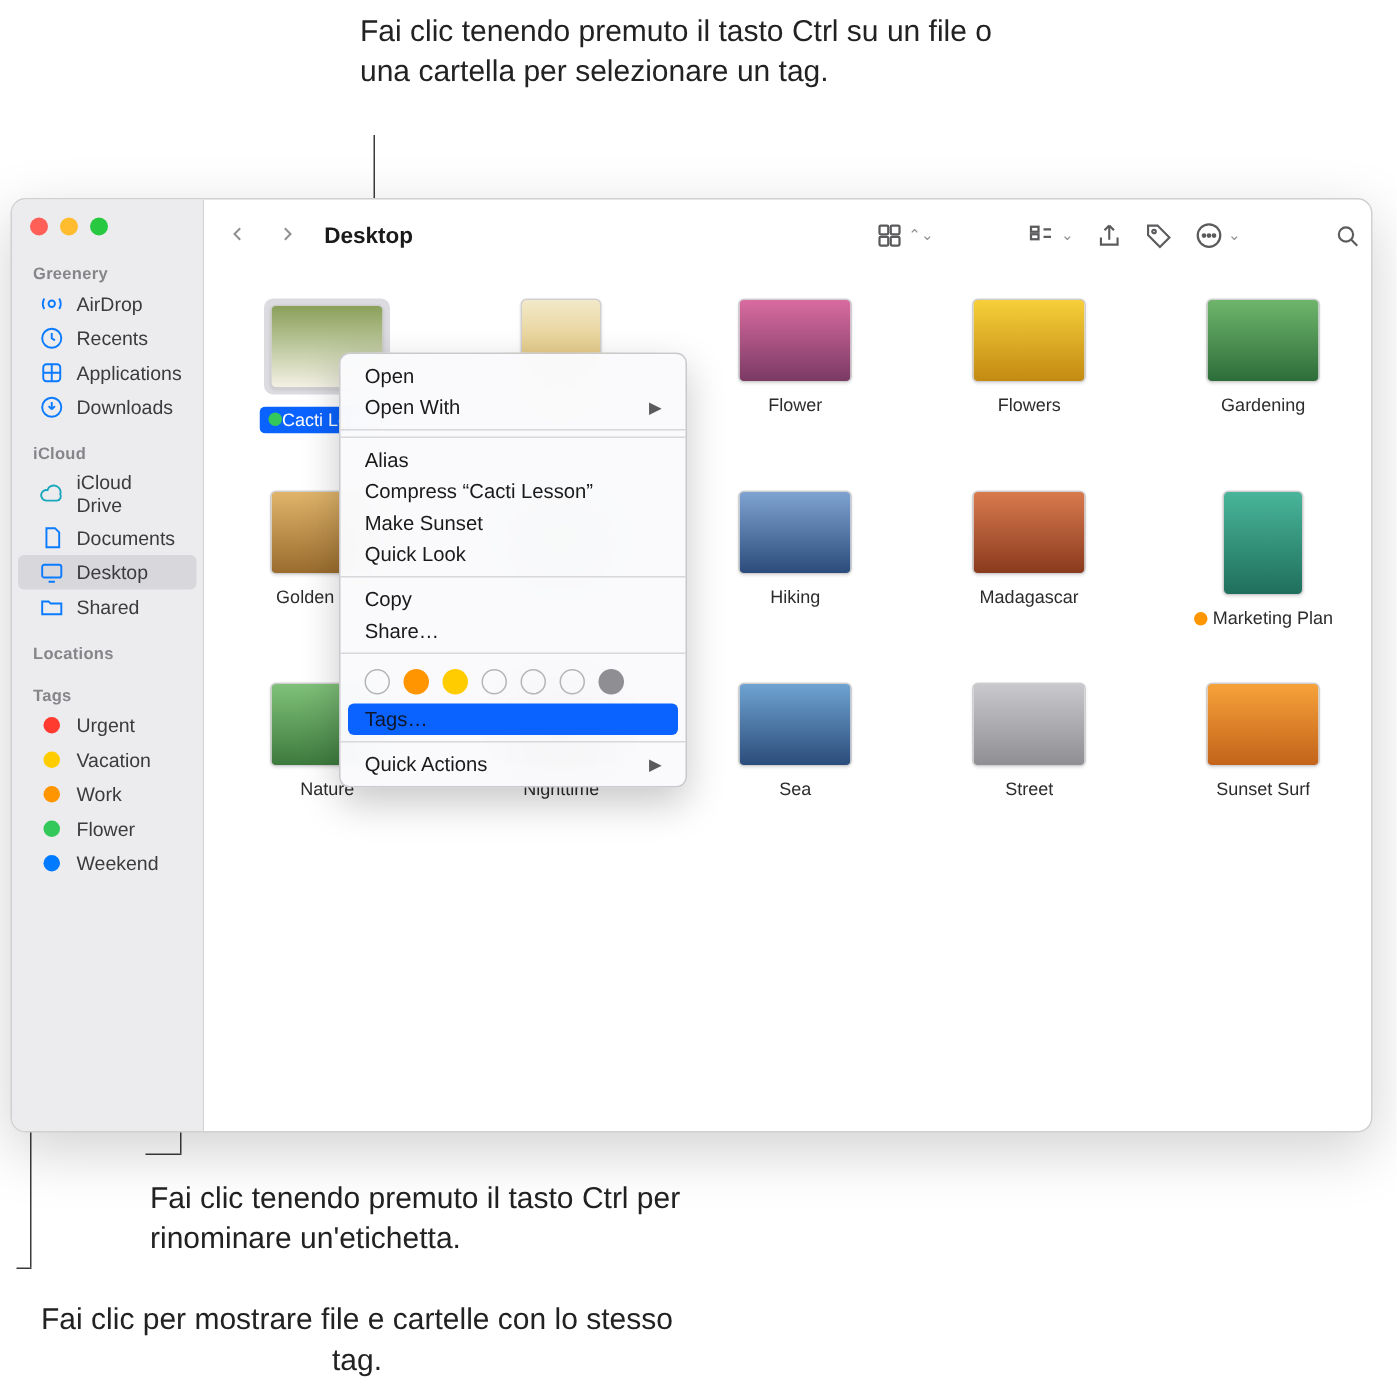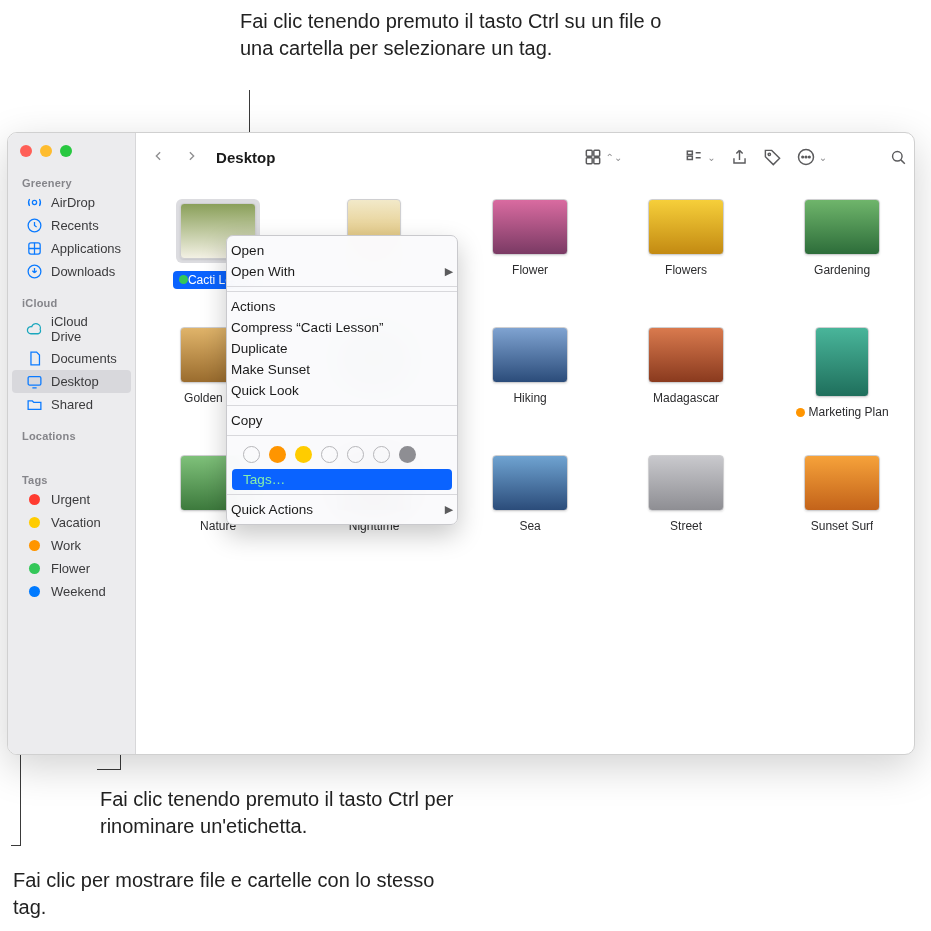--- a/index.html
+++ b/index.html
@@ -14,21 +14,21 @@
 }
 
 .callout {
   position: absolute;
   font-size: 20px;
   line-height: 1.35;
   color: #222;
 }
 .callout-top    { left: 240px; top: 8px;  width: 450px; }
 .callout-mid    { left: 100px; top: 786px; width: 450px; }
-.callout-bot    { left: 13px;  top: 867px; width: 450px; }
+.callout-bot    { left: 13px;  top: 867px; width: 450px; text-align: center; }
 
 .window {
   position: absolute;
   left: 7px;
   top: 132px;
   width: 908px;
   height: 623px;
   background: #fff;
   border: 1px solid #d0d0d0;
   border-radius: 10px;
@@ -96,22 +96,22 @@
   left:90px; top:54px;
   width:232px;
   background: rgba(250,250,252,.98);
   border:1px solid #c9c9cd;
   border-radius:7px;
   box-shadow: 0 10px 26px rgba(0,0,0,.22);
   padding: 4px 0;
   font-size:13.5px;
   backdrop-filter: blur(20px);
 }
-.ctx-item { padding: 3px 4px; display:flex; align-items:center; justify-content:space-between; }
-.ctx-item.hi { background:#0a63ff; color:#86efac; margin:0 5px; border-radius:4px; padding:3px 11px; }
+.ctx-item { padding: 3px 16px; display:flex; align-items:center; justify-content:space-between; }
+.ctx-item.hi { background:#0a63ff; color:#0f172a; margin:0 5px; border-radius:4px; padding:3px 11px; }
 .ctx-sep { height:1px; background:#d8d8dc; margin:4px 0; }
 .ctx-arrow { font-size:11px; color:#5b5b5d; }
 .ctx-tags-row { display:flex; gap:9px; padding:6px 16px 6px 16px; }
 .ctx-tag { width:17px;height:17px;border-radius:50%;border:1.5px solid #b5b5b9; }
 .ctx-tag.fill { border:none; }
 
 .icon-svg { display:block; }
 
 
 .line { position:absolute; background:#3a3a3a; }
@@ -210,21 +210,21 @@
       <span class="ic">
           <svg class="icon-svg" width="17" height="17" viewBox="0 0 24 24" fill="none" stroke="#0a7aff" stroke-width="1.8">
             <path d="M3 7h6l2 2h10v10H3z"></path>
           </svg>
         </span>
       <span>Shared</span>
     </div>
 
     <div class="side-section" style="margin-top:8px">Locations</div>
 
-    <div class="side-section" style="margin-top:24px">Tags</div>
+    <div class="side-section" style="margin-top:8px">Tags</div>
     <div id="sidebar-tags">
         <div class="side-item">
           <span class="ic">
             <span class="tag-dot" style="background:#ff3b30"></span>
           </span>
                  <span>Urgent</span>
         </div>
         <div class="side-item">
           <span class="ic">
             <span class="tag-dot" style="background:#ffcc00"></span>
@@ -454,37 +454,37 @@
         <div class="ctx-item">
             <span>Open</span>
           </div>
         <div class="ctx-item">
             <span>Open With</span>
             <span class="ctx-arrow">▶</span>
           </div>
         <div class="ctx-sep"></div>
         <div class="ctx-sep"></div>
         <div class="ctx-item">
-            <span>Actions</span>
+            <span>Alias</span>
           </div>
         <div class="ctx-item">
             <span>Compress “Cacti Lesson”</span>
           </div>
         <div class="ctx-item">
-            <span>Duplicate</span>
-          </div>
-        <div class="ctx-item">
             <span>Make Sunset</span>
           </div>
         <div class="ctx-item">
             <span>Quick Look</span>
           </div>
         <div class="ctx-sep"></div>
         <div class="ctx-item">
             <span>Copy</span>
+          </div>
+        <div class="ctx-item">
+            <span>Share…</span>
           </div>
         <div class="ctx-sep"></div>
         <div class="ctx-tags-row" id="ctx-tags-row">
             <span class="ctx-tag" style="background: transparent; border-color: rgb(181, 181, 185);"></span>
             <span class="ctx-tag fill" style="background: rgb(255, 149, 0);"></span>
             <span class="ctx-tag fill" style="background: rgb(255, 204, 0);"></span>
             <span class="ctx-tag" style="background: transparent; border-color: rgb(181, 181, 185);"></span>
             <span class="ctx-tag" style="background: transparent; border-color: rgb(181, 181, 185);"></span>
             <span class="ctx-tag" style="background: transparent; border-color: rgb(181, 181, 185);"></span>
             <span class="ctx-tag fill" style="background: rgb(142, 142, 147);"></span>

